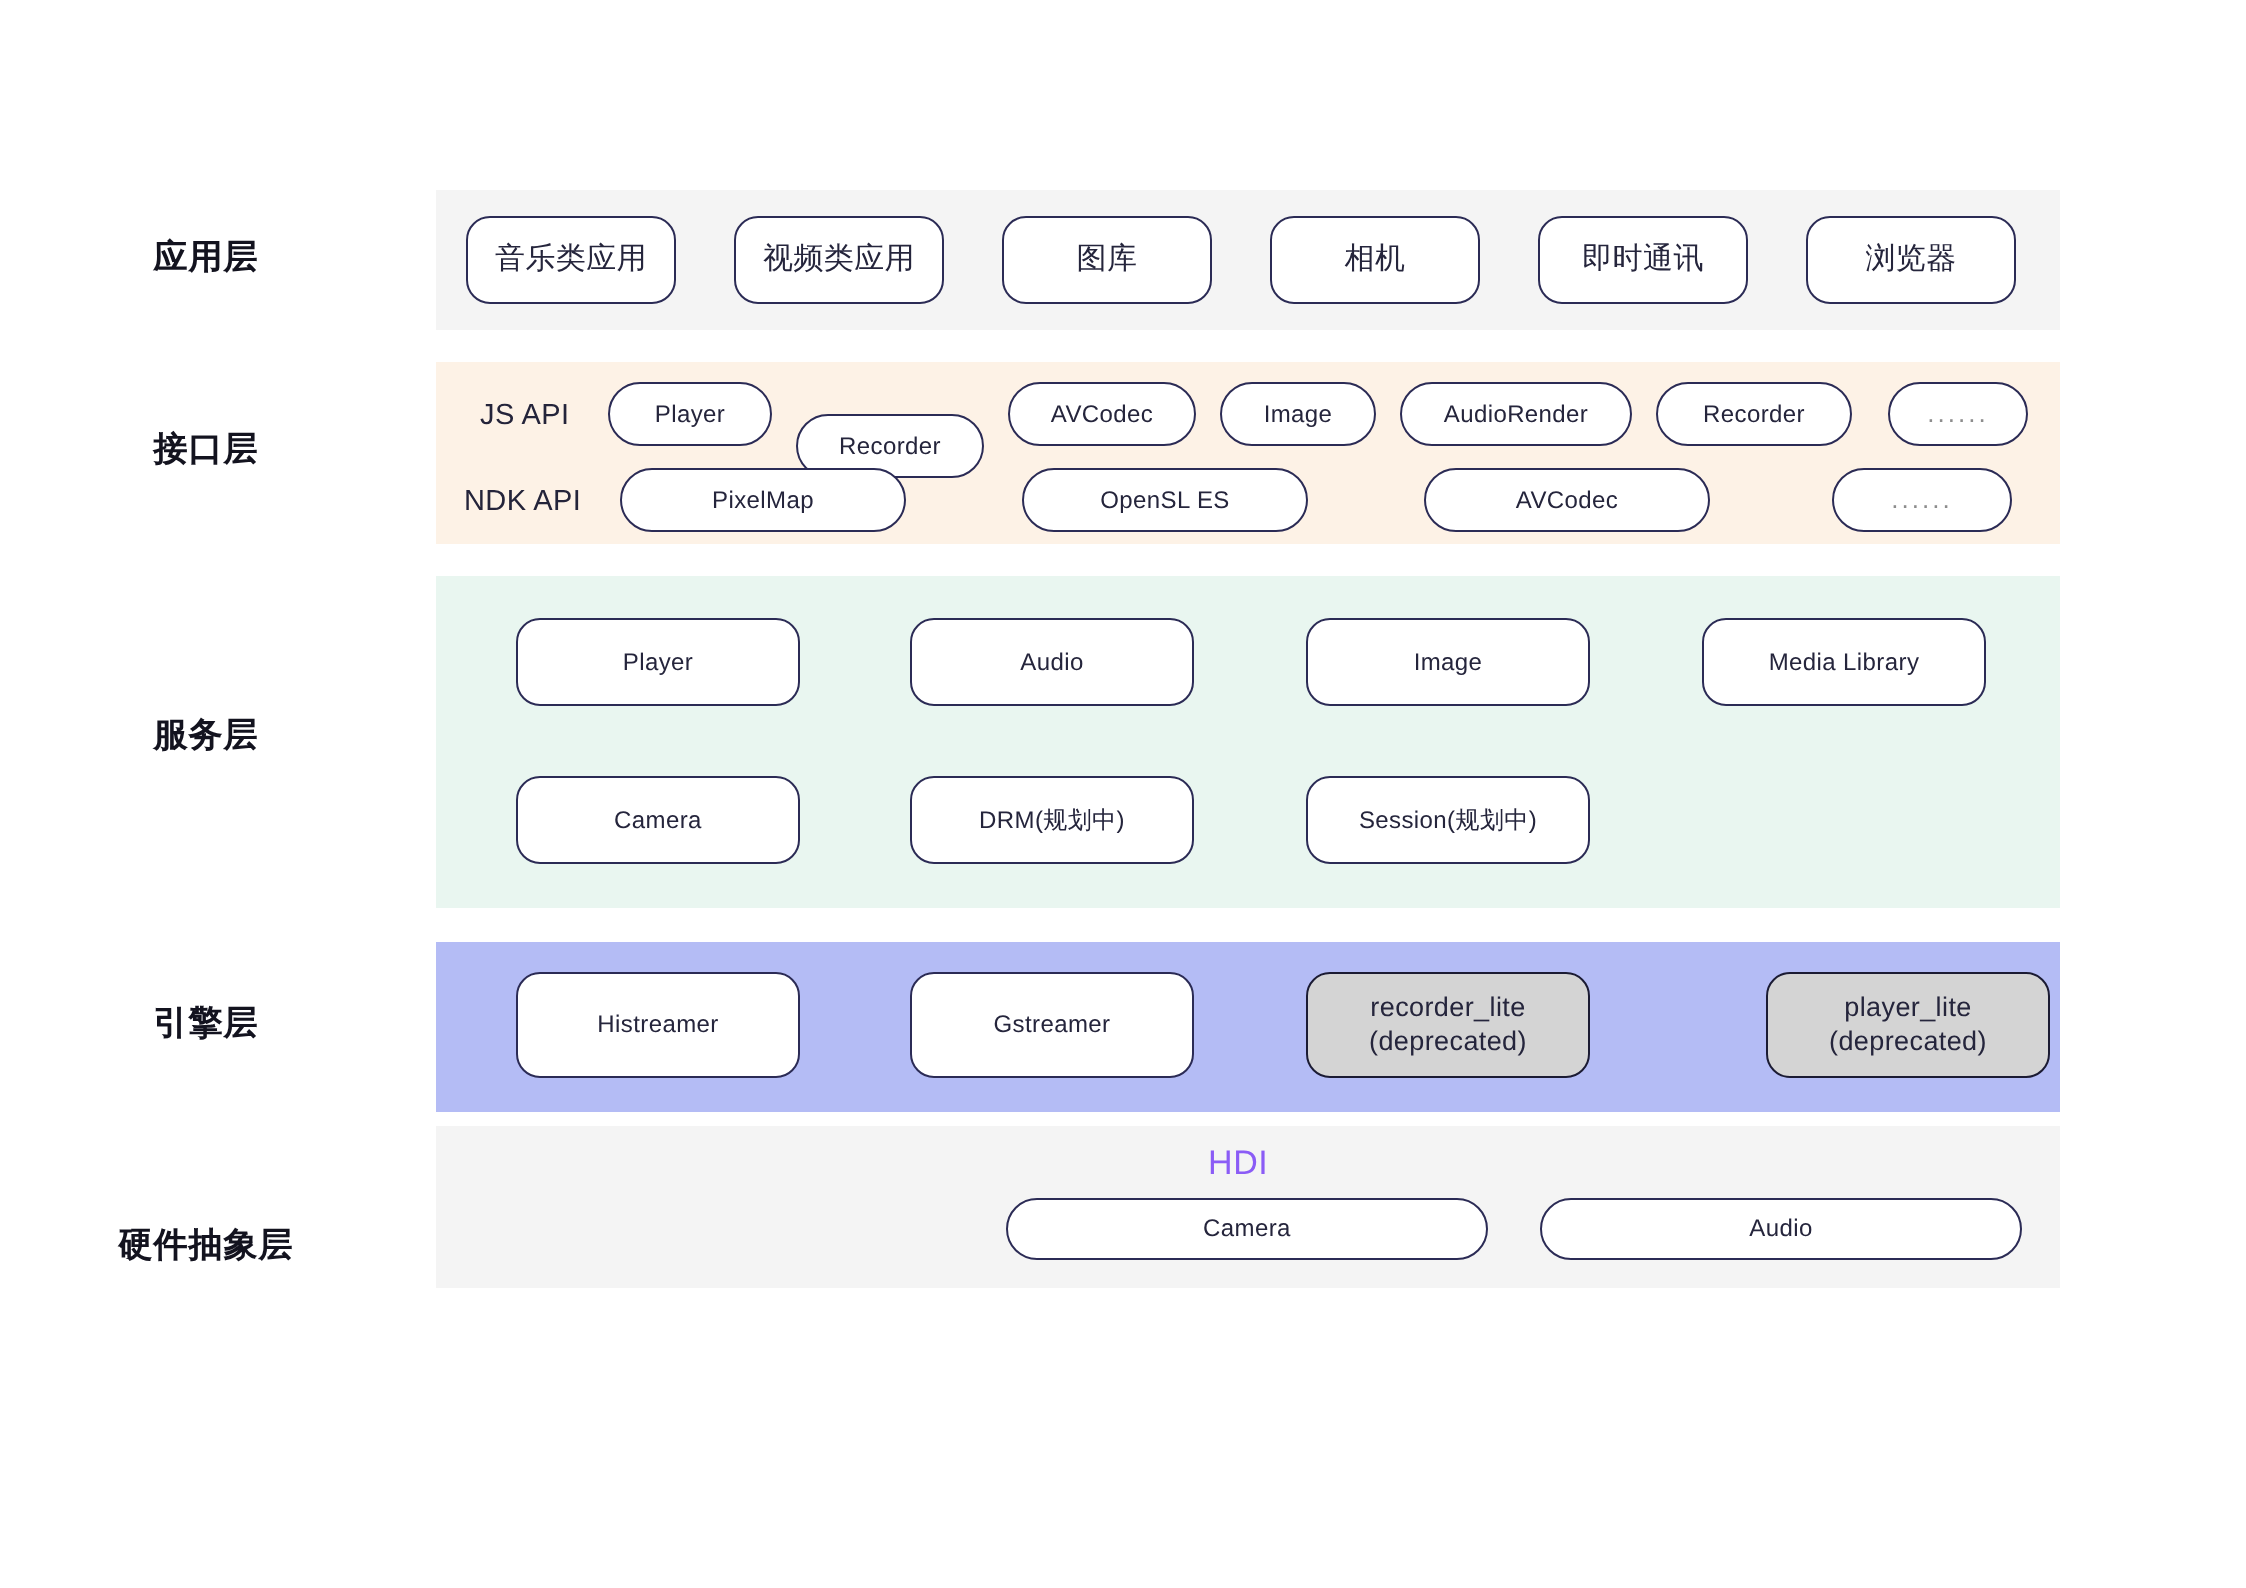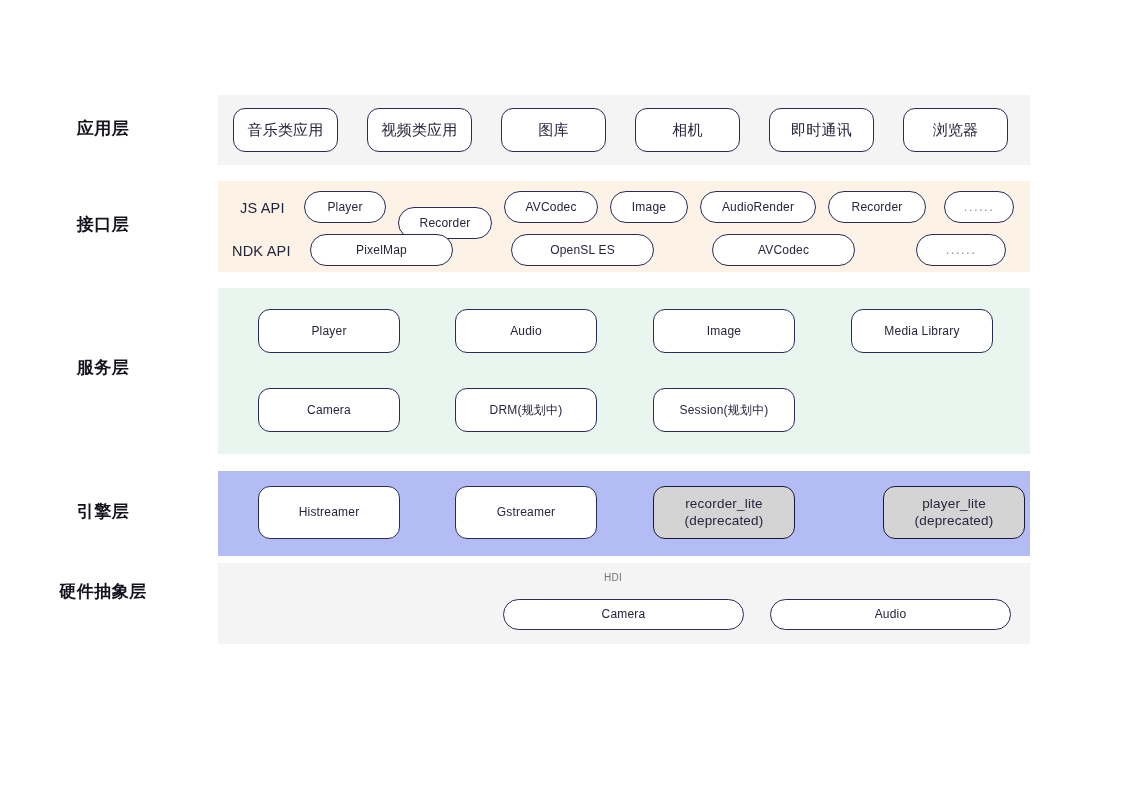--- a/index.html
+++ b/index.html
@@ -88,22 +88,22 @@
   }
   .api-tag {
     position: absolute;
     font-size: 14.5px;
     color: #24243a;
     white-space: nowrap;
     letter-spacing: 0.2px;
   }
   .hdi-caption {
     position: absolute;
-    font-size: 10px;
-    color: #737373;
+    font-size: 17px;
+    color: #8b5cf6;
     letter-spacing: 0.3px;
   }
 </style>
 </head>
 <body>
 
 <div id="diagram">
 
   <div class="layer-row" style="top:95px;height:70px;">
     <div class="layer-label" style="top:22px;">应用层</div>
@@ -163,21 +163,21 @@
         <span class="ln">(deprecated)</span>
       </div>
       <div class="node deprecated" style="left:633px;top:15px;width:142px;height:53px;margin-left:32px;">
         <span class="ln">player_lite</span>
         <span class="ln">(deprecated)</span>
       </div>
     </div>
   </div>
 
   <div class="layer-row" style="top:563px;height:81px;">
-    <div class="layer-label" style="top:17px;font-family:Liberation Mono, monospace;">硬件抽象层</div>
+    <div class="layer-label" style="top:48px;font-family:Liberation Mono, monospace;">硬件抽象层</div>
     <div class="band band-hal" style="top:0;height:81px;">
       <span class="hdi-caption" style="left:386px;top:9px;">HDI</span>
       <div class="node pill" style="left:285px;top:36px;width:241px;height:31px;">Camera</div>
       <div class="node pill" style="left:552px;top:36px;width:241px;height:31px;">Audio</div>
     </div>
   </div>
 
 </div>
 
 </body></html>

